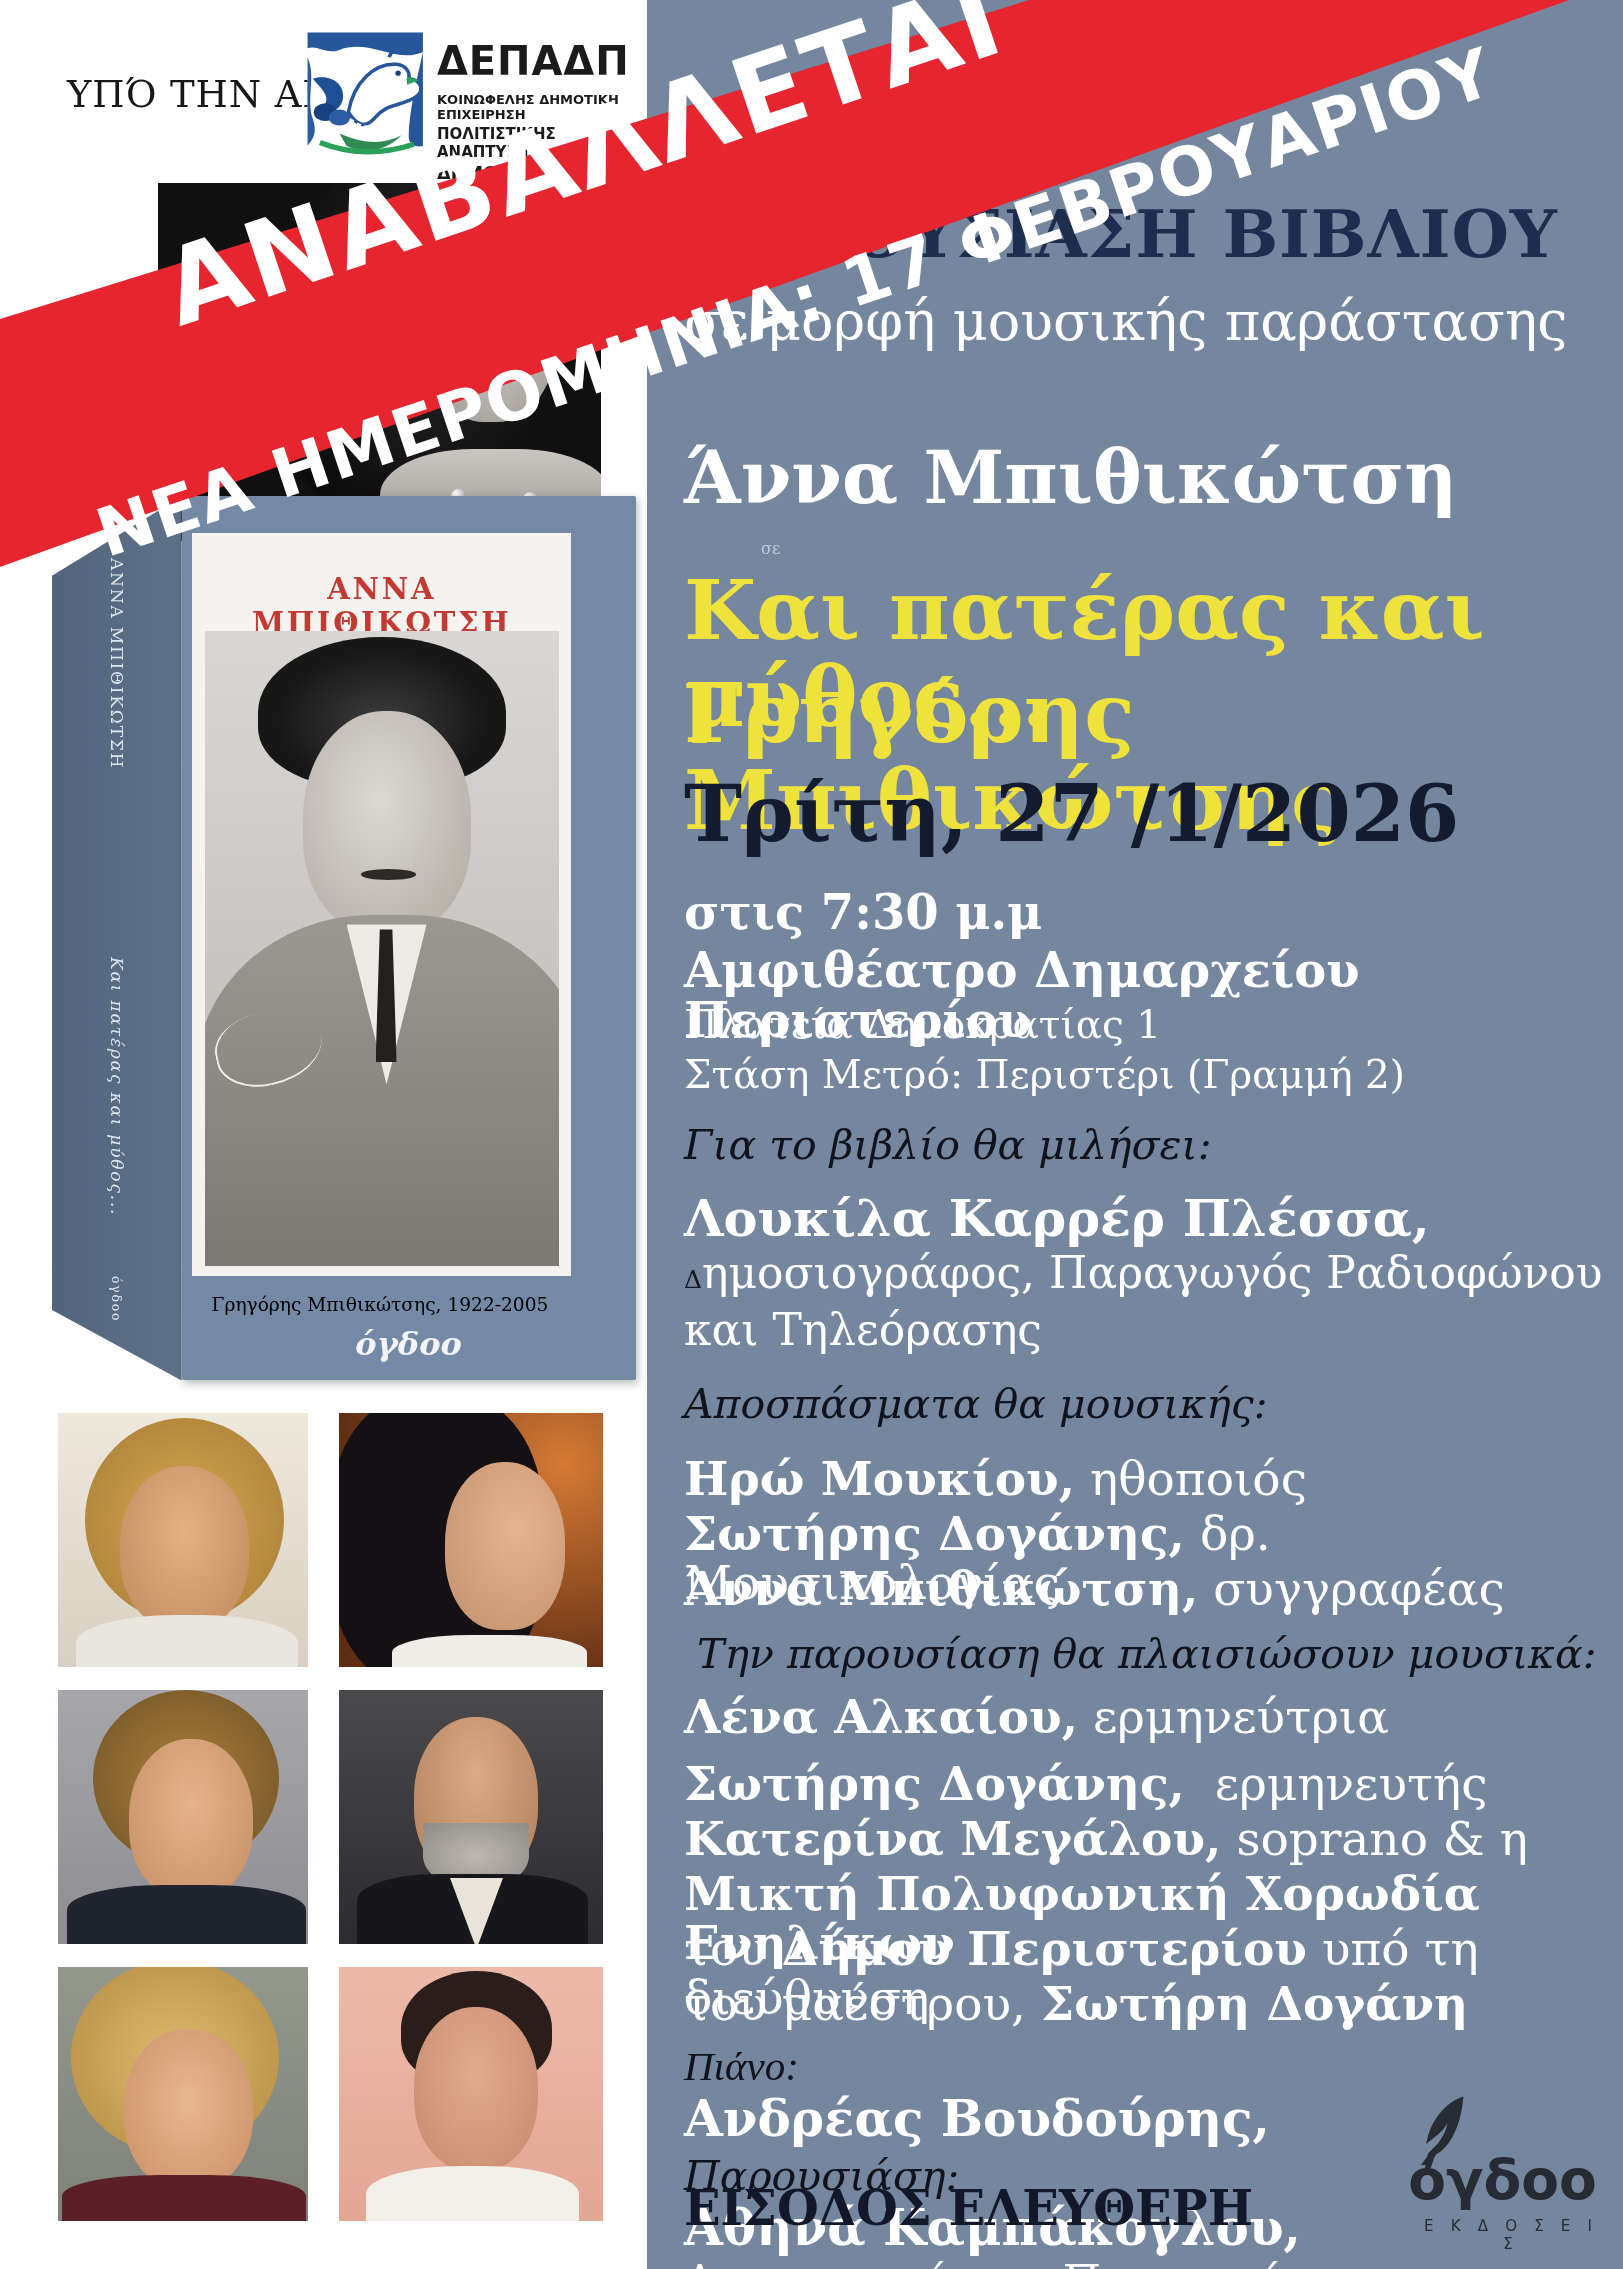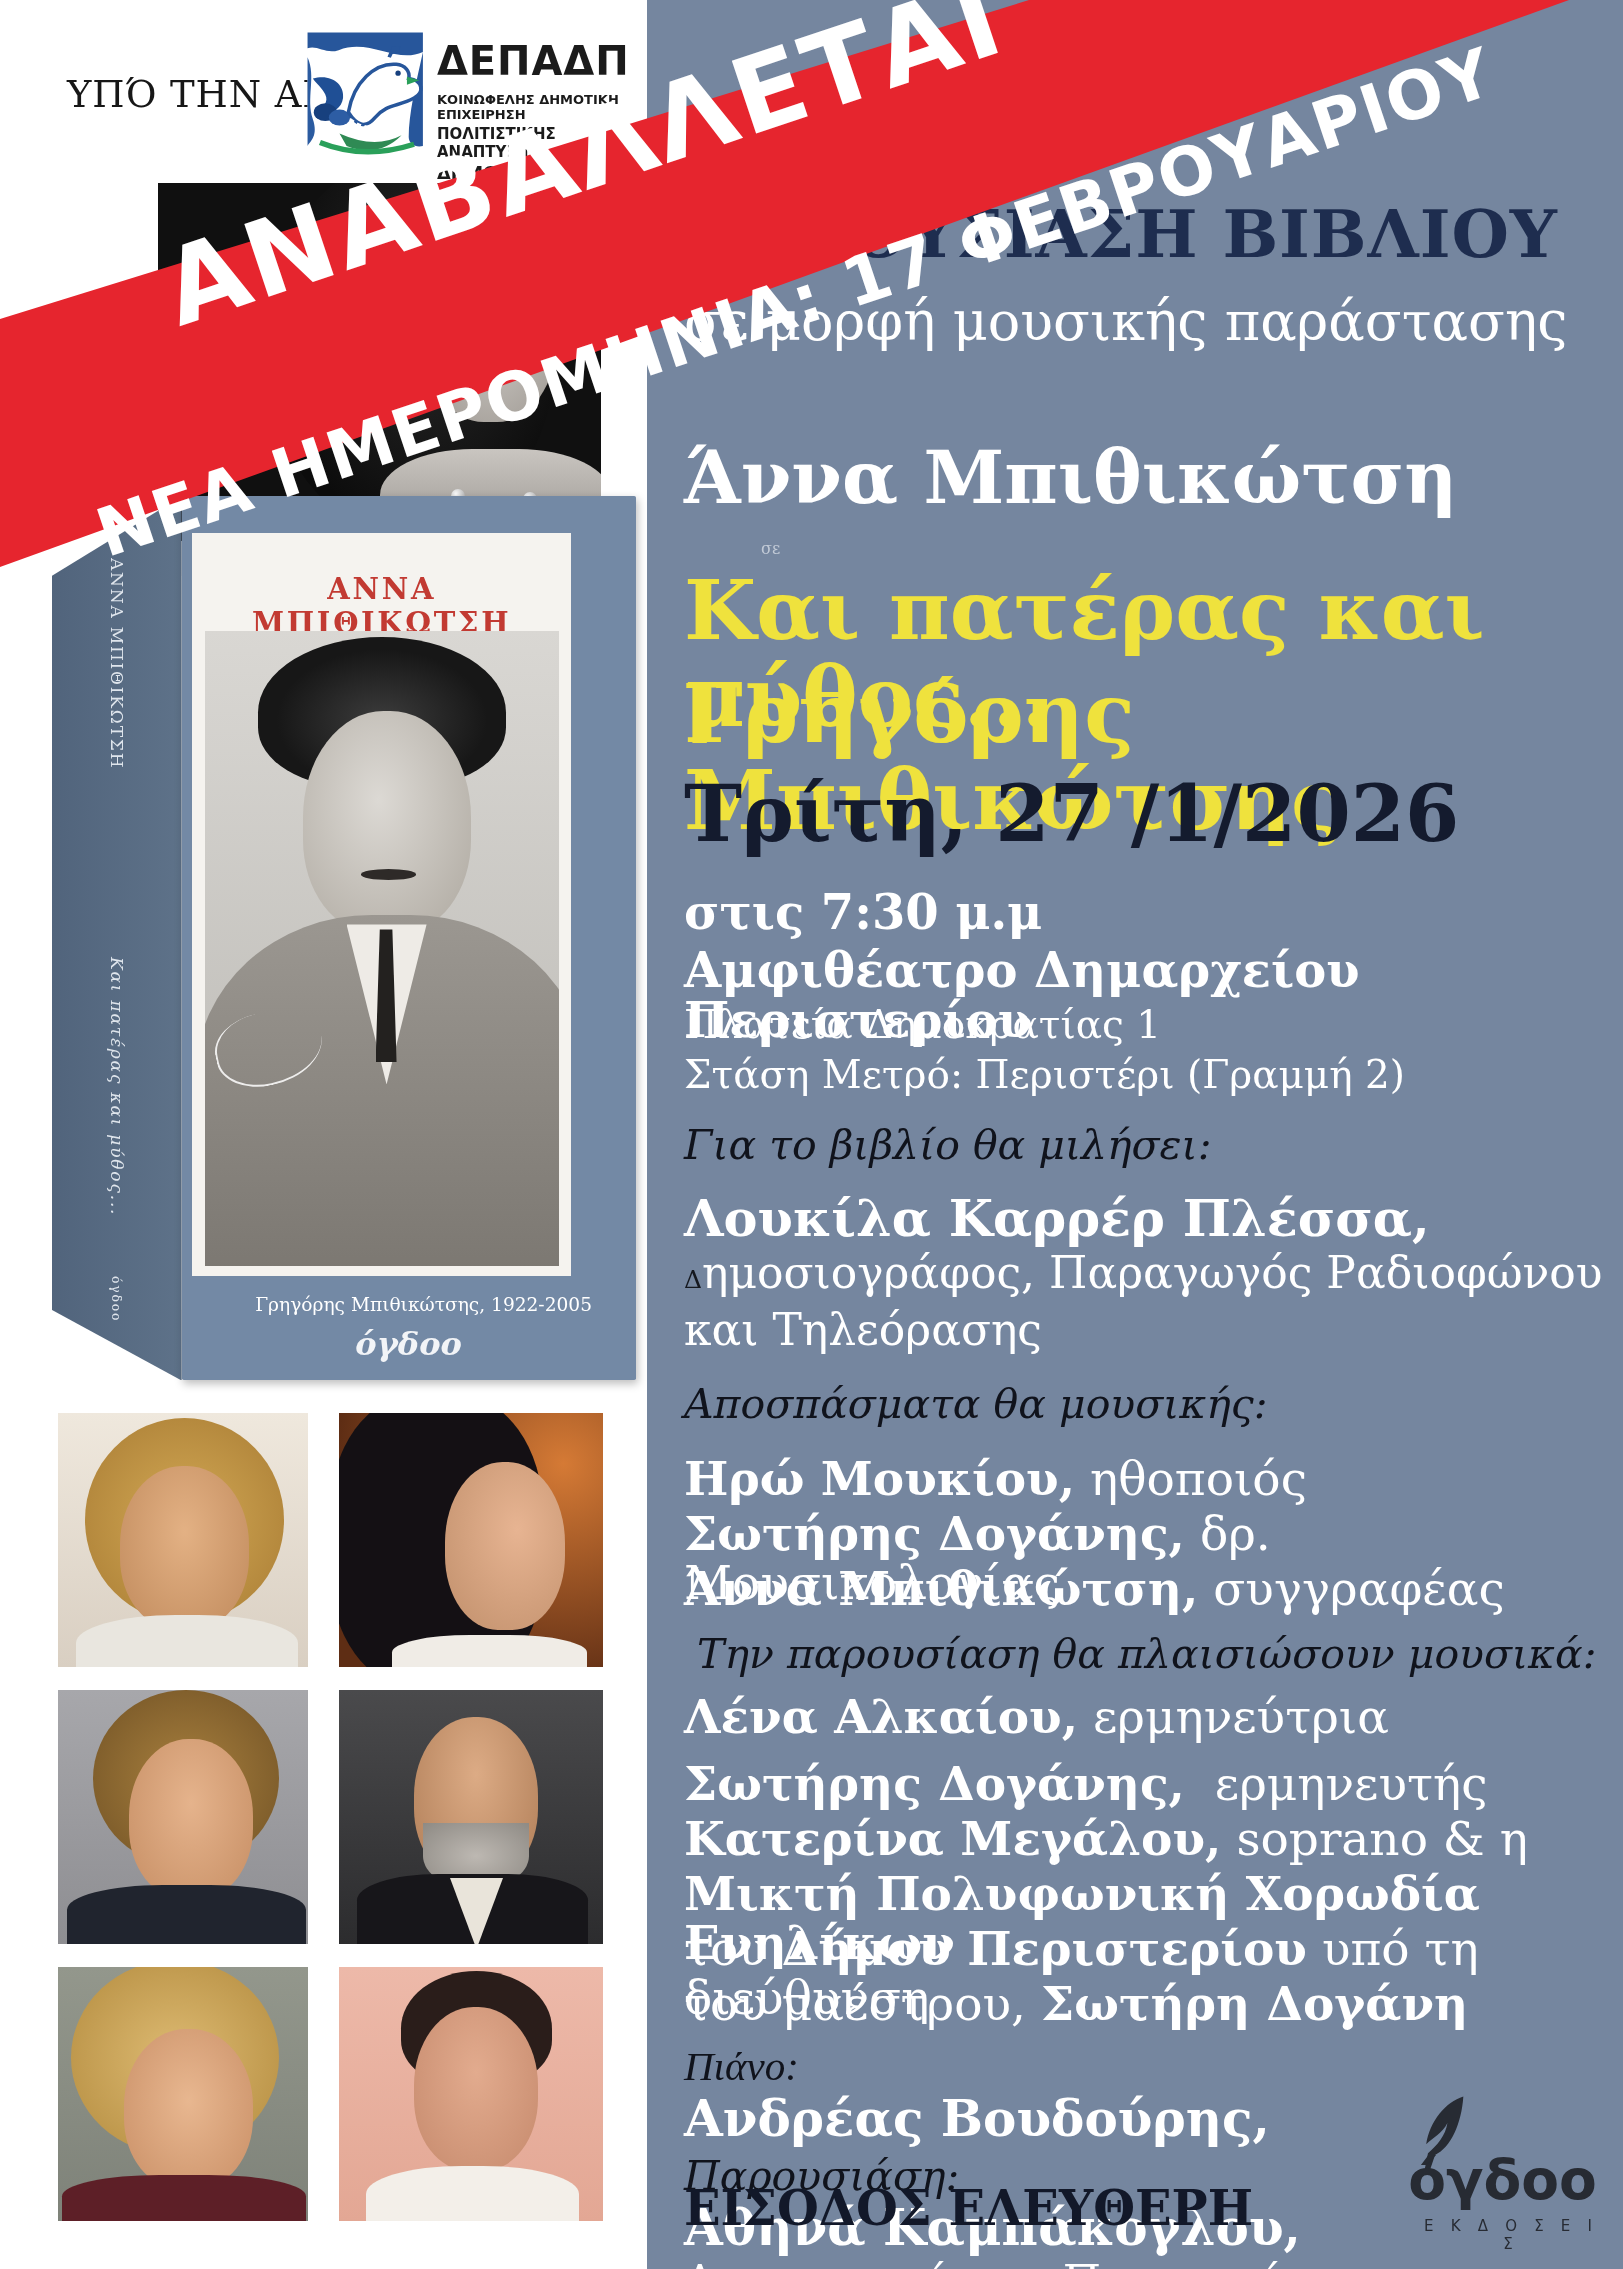--- a/index.html
+++ b/index.html
@@ -54,21 +54,21 @@
           background:radial-gradient(ellipse at 45% 40%, #dcd9d4 0%, #b7b2aa 80%);}
   .m-stash{position:absolute;left:156px;top:238px;width:55px;height:10.6px;border-radius:50%;background:#2e2a28;}
   .m-suit{position:absolute;left:-8.9px;top:284px;width:390px;height:355px;border-radius:45% 45% 0 0;
           background:linear-gradient(180deg,#9b9791,#7c7872);}
   .m-shirt{position:absolute;left:142px;top:293px;width:80px;height:160px;background:#eeebe6;
           clip-path:polygon(0 0,100% 0,50% 100%);}
   .m-tie{position:absolute;left:171px;top:298px;width:21px;height:133px;background:#23211f;
           clip-path:polygon(20% 0,80% 0,100% 100%,0 100%);}
   .m-sig{position:absolute;left:10.6px;top:381px;width:106px;height:71px;border:2.7px solid rgba(255,255,255,.85);
          border-radius:50% 40% 60% 50%;transform:rotate(-12deg);border-right:none;border-top:none;}
-  #covercap{position:absolute;left:0;right:0;top:798px;text-align:center;color:#ffffff;font-size:18.6px;margin-left:30px;}
+  #covercap{position:absolute;left:0;right:0;top:798px;text-align:left;color:#000000;font-size:18.6px;margin-left:30px;}
   #coverpub{position:absolute;left:0;right:0;top:829px;text-align:center;color:#f2f4f7;font-size:32px;font-weight:bold;font-style:italic;}
   
   .ph{position:absolute;width:250px;height:254px;overflow:hidden;z-index:2;}
   .ph .hair,.ph .face,.ph .torso{position:absolute;}
   .face{border-radius:48% 48% 44% 44%;}
   .hair{border-radius:50%;}
   .p1{left:58px;top:1413px;background:linear-gradient(180deg,#efe8dd,#d9cfc2);}
   .p1 .hair{left:26.6px;top:5.3px;width:199px;height:204px;background:radial-gradient(ellipse,#d3a955 0%,#b3873c 75%);}
   .p1 .face{left:62px;top:53px;width:129px;height:164px;background:radial-gradient(ellipse at 50% 40%,#e3b184,#c08a5c);}
   .p1 .torso{left:17.7px;top:202px;width:222px;height:62px;border-radius:45% 45% 0 0;background:#e9e6df;}

